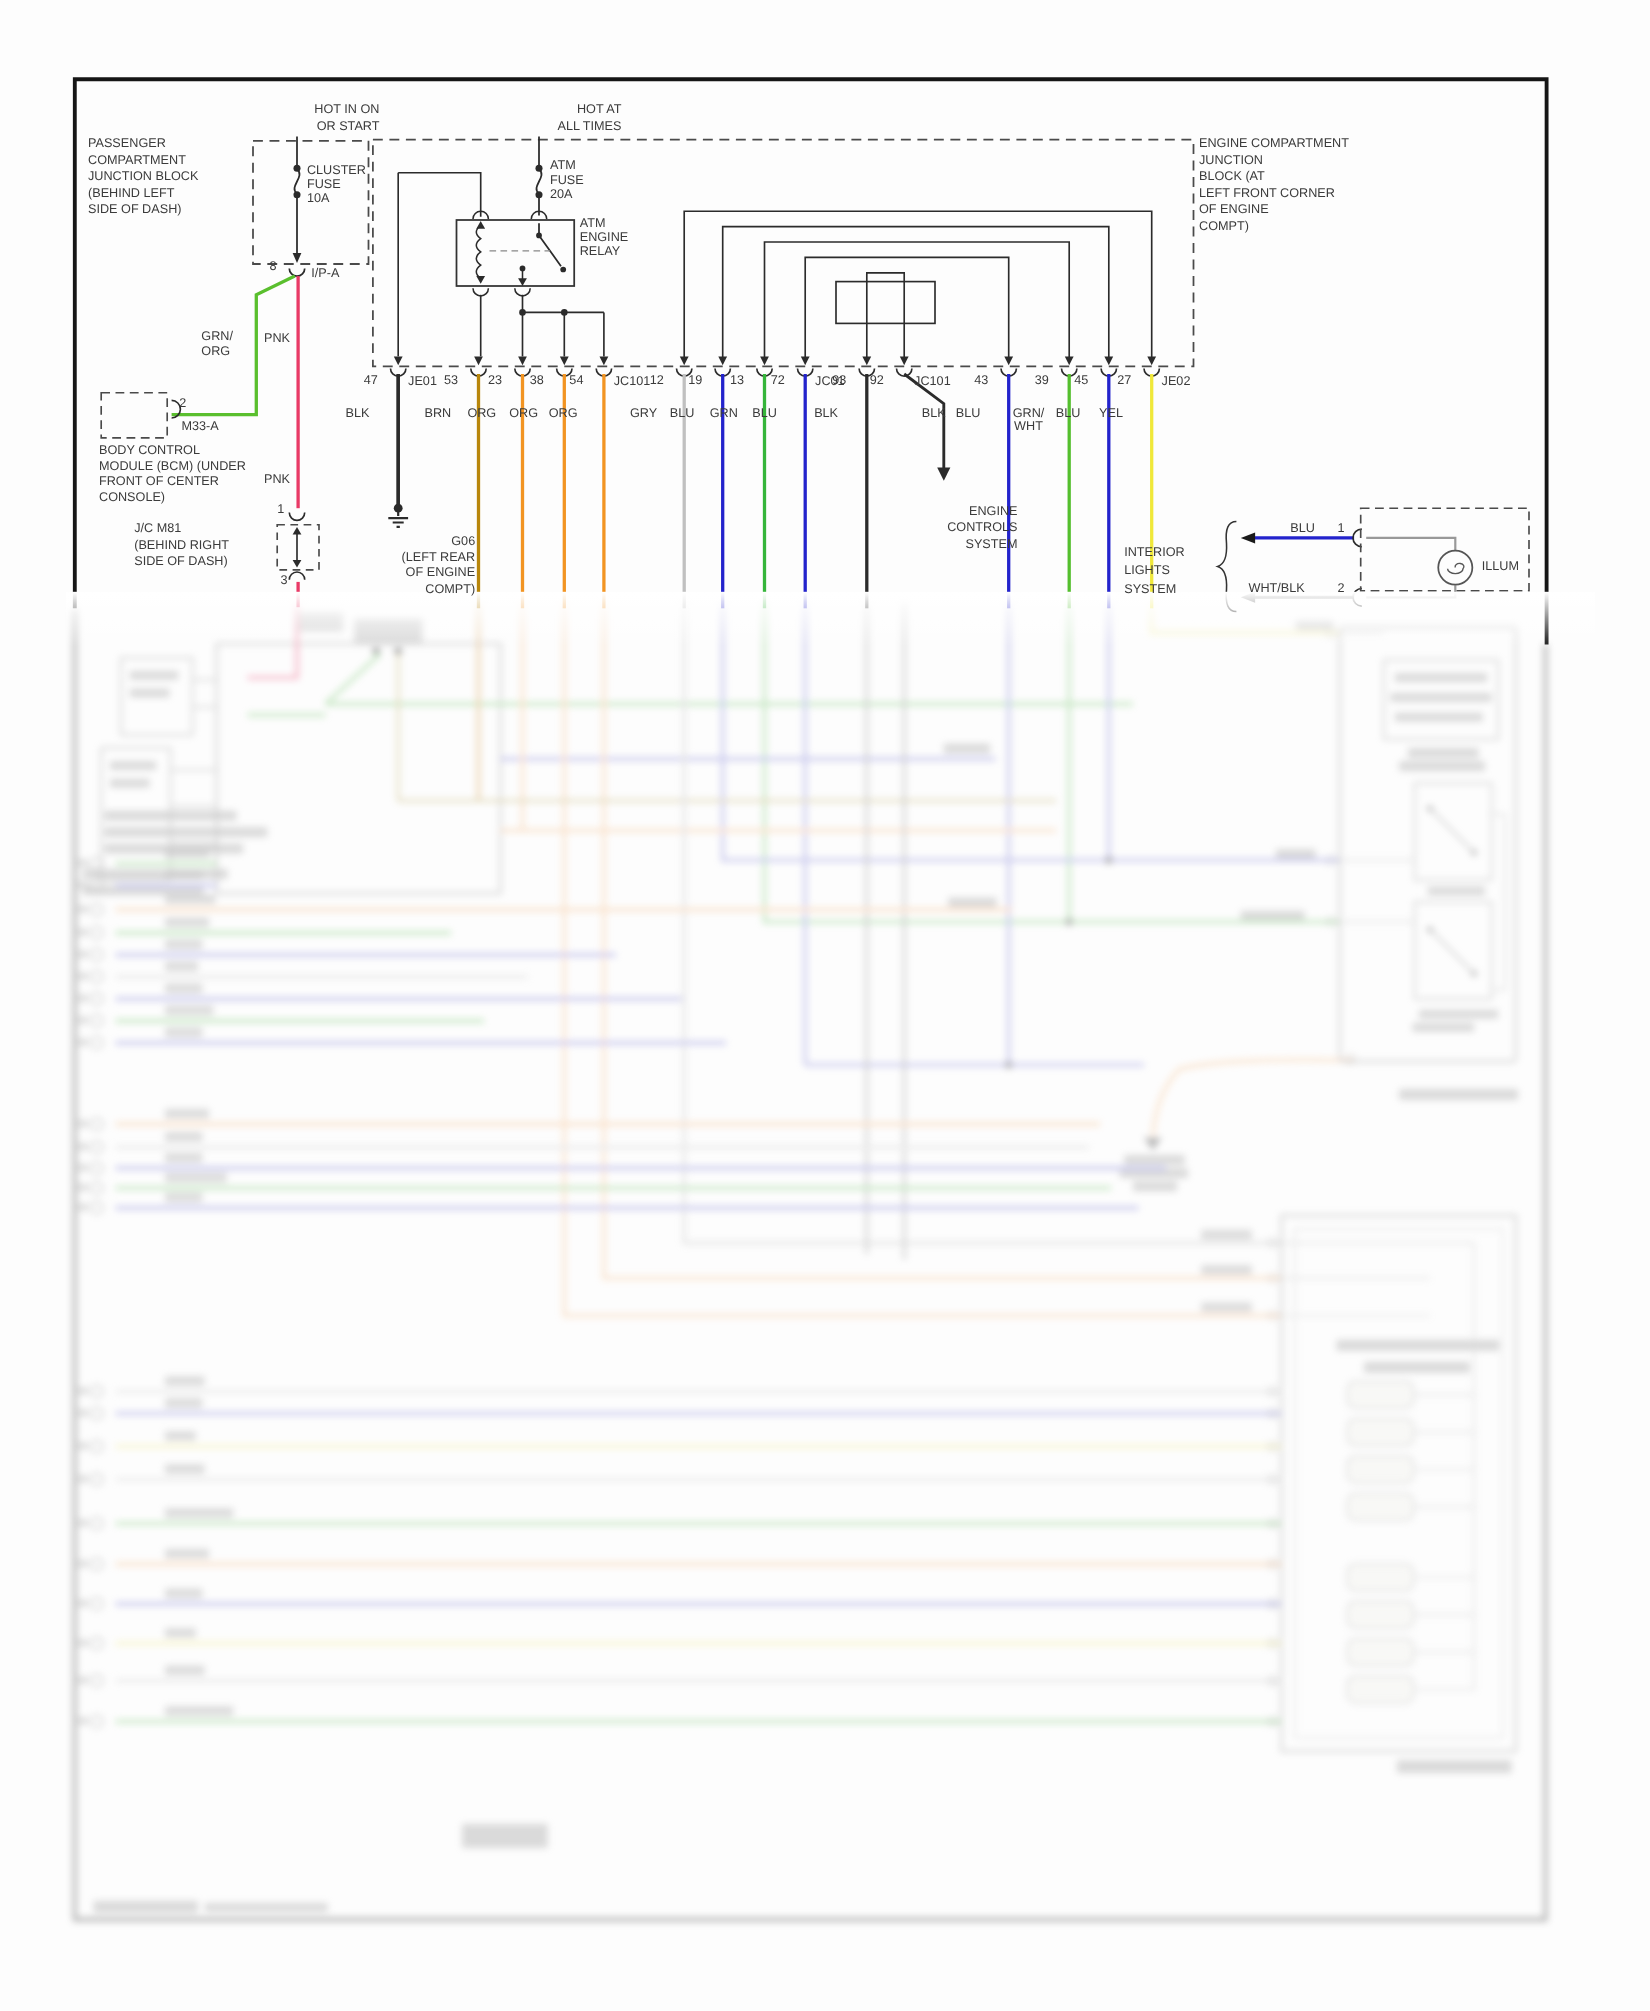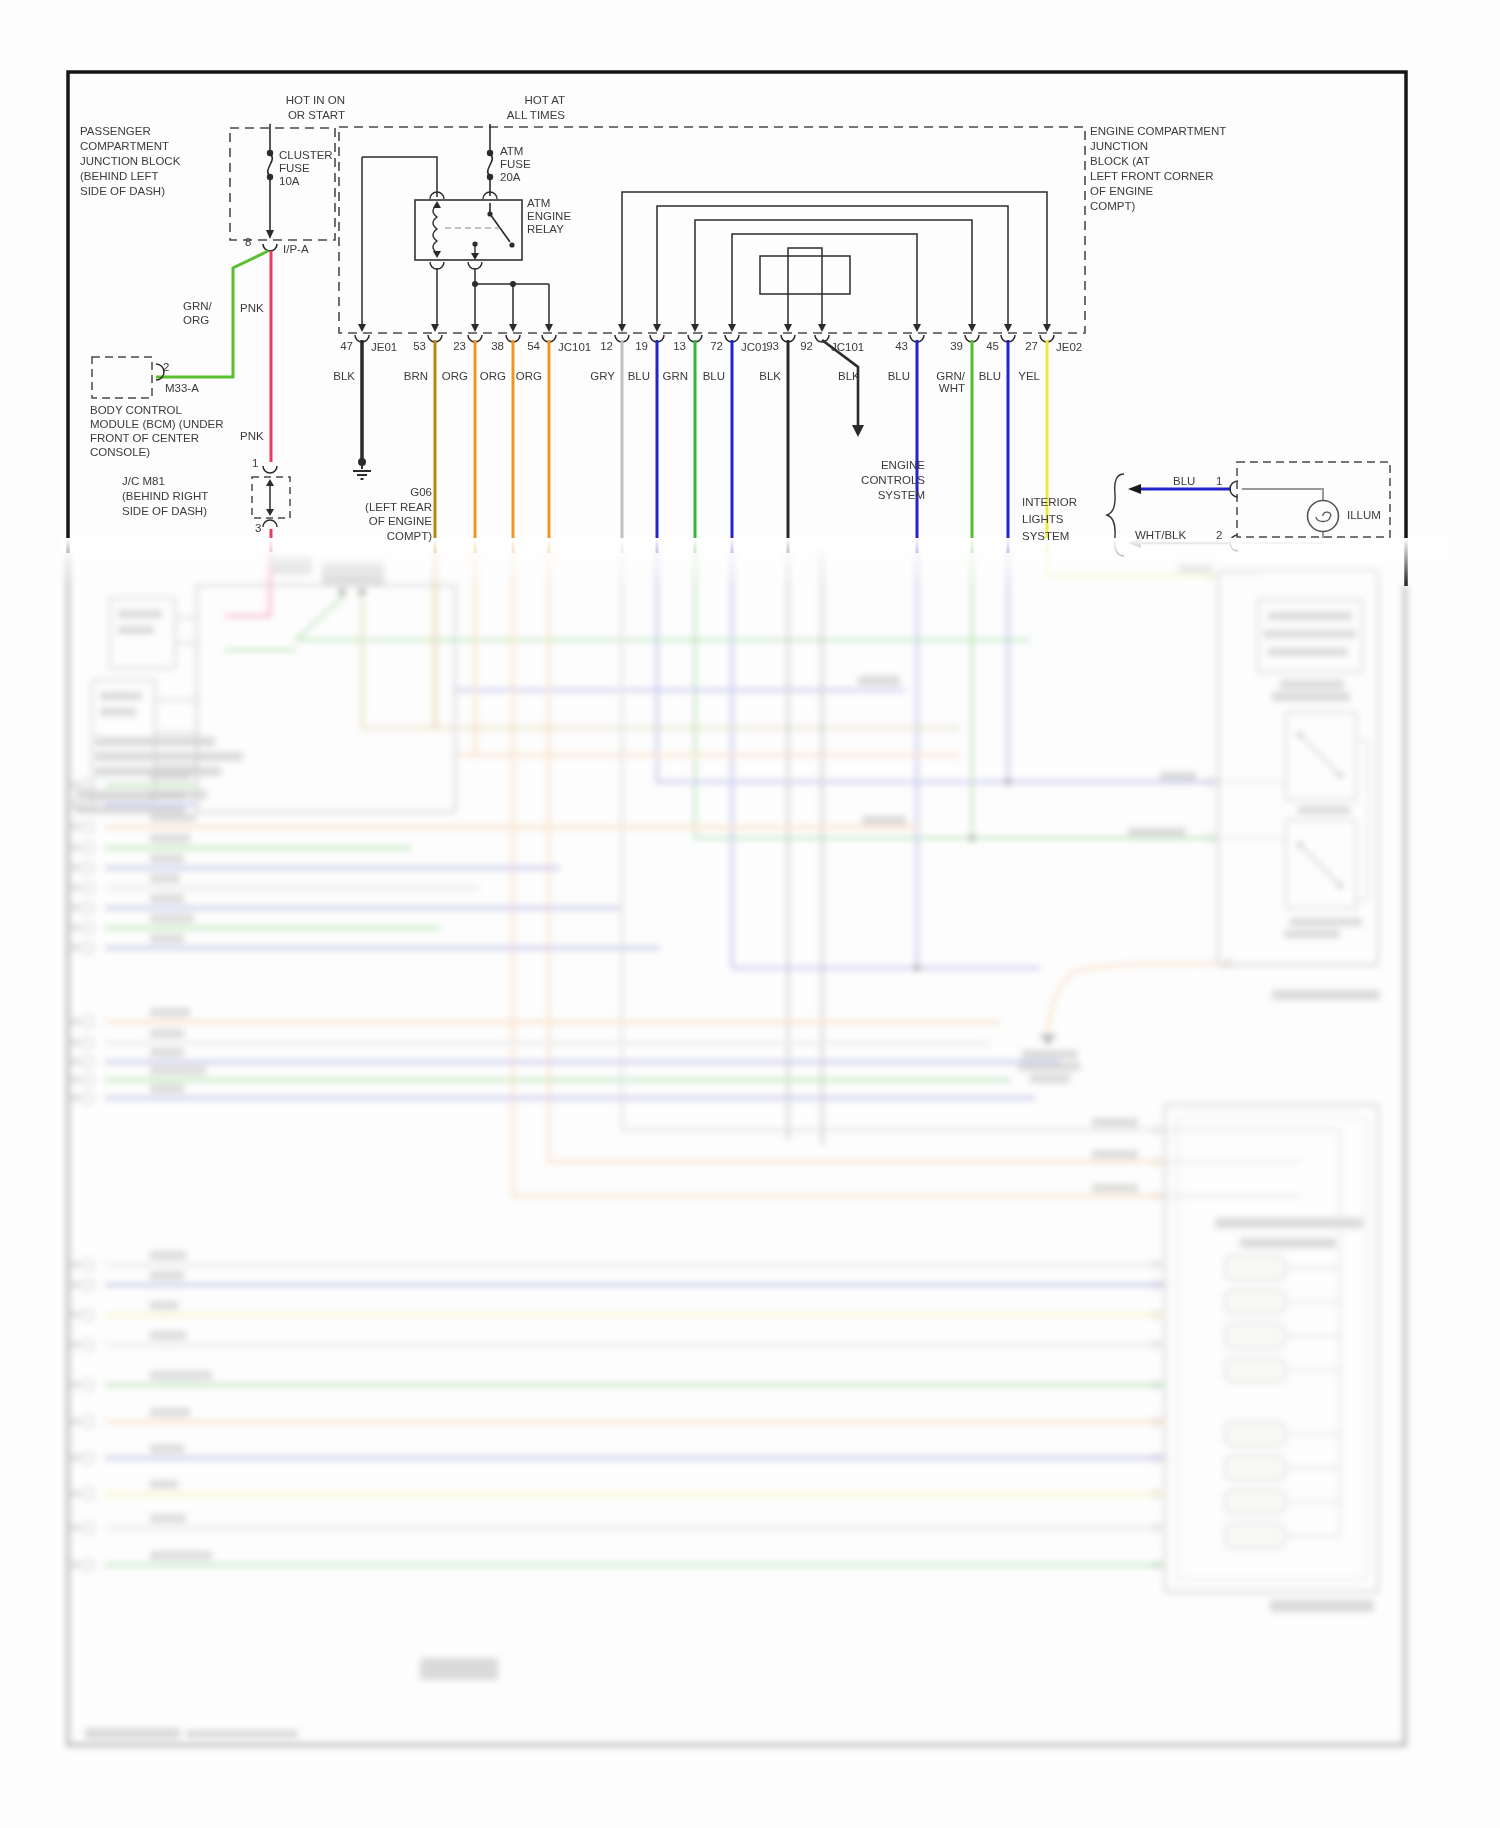--- a/index.html
+++ b/index.html
@@ -3,21 +3,21 @@
 <meta charset="utf-8">
 <style>
   html,body{margin:0;padding:0;background:#ffffff;}
   #stage{position:relative;width:1500px;height:1828px;background:#fdfdfd;overflow:hidden;
          font-family:"Liberation Sans",sans-serif;}
   svg{position:absolute;left:0;top:0;}
   .t{position:absolute;font-size:11.5px;line-height:15px;color:#3b3b3b;white-space:nowrap;}
   .tr{text-align:left;}
   .tc{text-align:right;}
   .pl{position:absolute;font-size:11.5px;line-height:12px;color:#3b3b3b;white-space:nowrap;}
-  .plr{text-align:right;}
+  .plr{text-align:center;}
 </style>
 </head>
 <body>
 
 <div id="stage">
 
 <svg width="1500" height="1828">
 
   <path d="M68,553 V72 H1406 V586" stroke="#161616" stroke-width="3.5" fill="none"></path>
 

